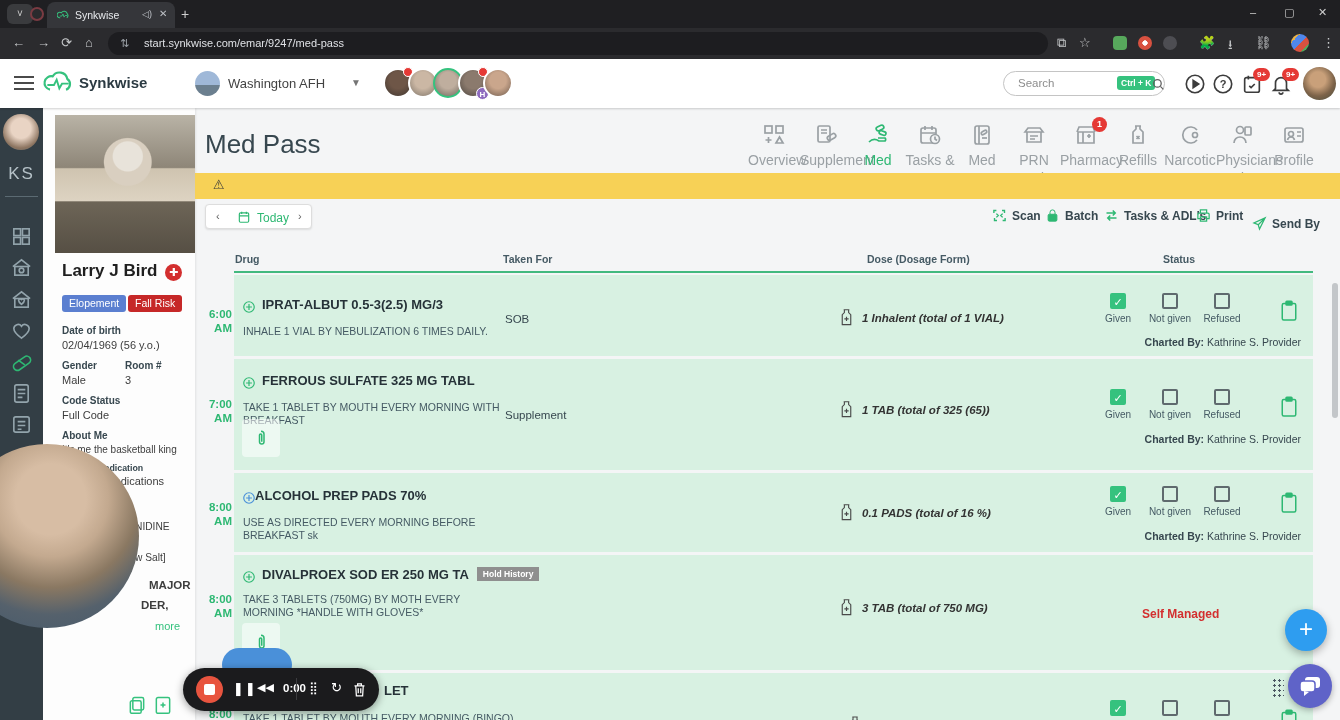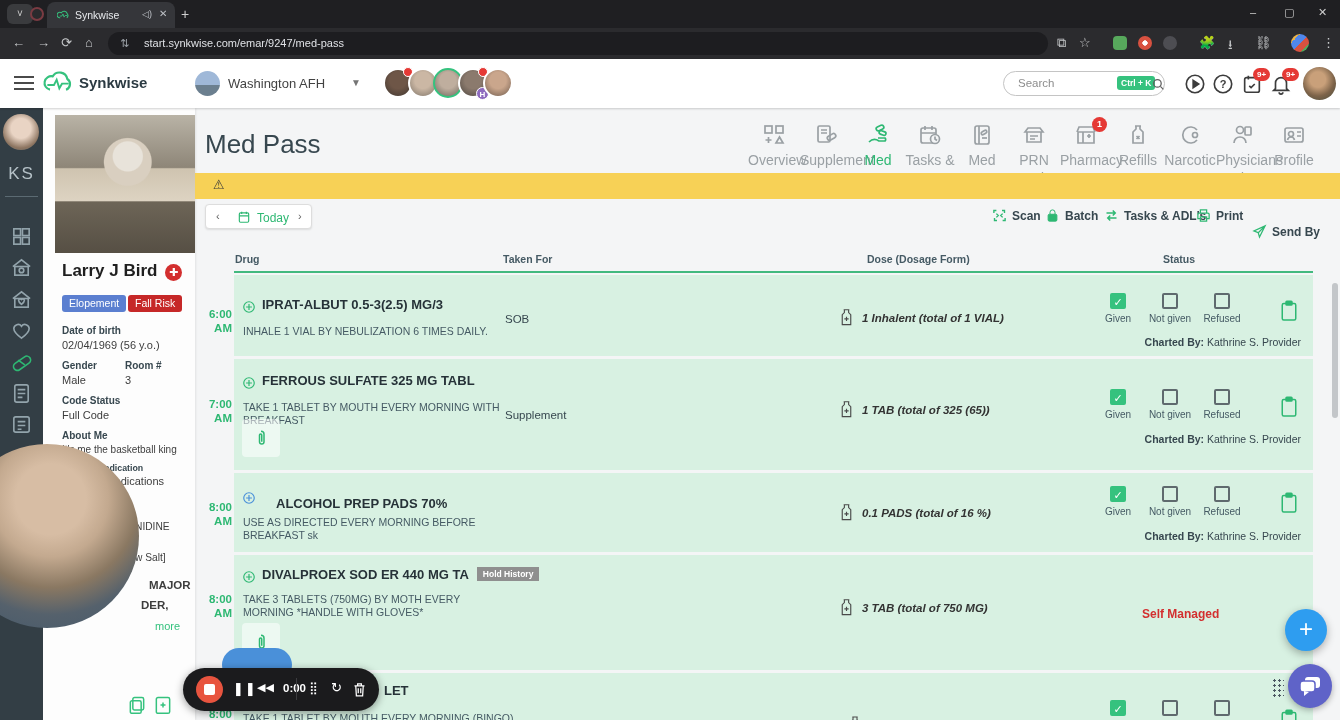--- a/index.html
+++ b/index.html
@@ -394,21 +394,21 @@
         <path d="M4 8h14 M14 4l4 4-4 4 M20 16H6 M10 12l-4 4 4 4"></path>
       </svg>
     <span class="alb">Tasks &amp; ADL's</span>
   </div>
   <div class="act" style="left:1196px; top:208px;">
     <svg class="aic" viewBox="0 0 24 24" fill="none" stroke="currentColor" stroke-width="2">
         <path d="M7 8V3h10v5 M5 8h14a2 2 0 0 1 2 2v7h-4 M7 17H3v-7a2 2 0 0 1 2-2 M7 14h10v7H7z"></path>
       </svg>
     <span class="alb">Print</span>
   </div>
-  <div class="act" style="left:1252px; top:224px;">
+  <div class="act" style="left:1252px; top:216px;">
     <svg class="aic" viewBox="0 0 24 24" fill="none" stroke="currentColor" stroke-width="2">
         <path d="M21 3 3 11l7 3 2 7 9-18z M10 14l11-11"></path>
       </svg>
     <span class="alb">Send By</span>
   </div>
 
   <div class="thead-lbl" style="left:235px;">Drug</div>
   <div class="thead-lbl" style="left:503px;">Taken For</div>
   <div class="thead-lbl" style="left:867px;">Dose (Dosage Form)</div>
   <div class="thead-lbl" style="left:1163px;">Status</div>
@@ -496,21 +496,21 @@
         <rect x="8" y="1" width="8" height="5" rx="1" fill="#2eb873"></rect>
       </svg>
     <div class="charted" style="top:74px;"><b>Charted By:</b> <span>Kathrine S. Provider</span></div>
   </div>
 
   <div class="mrow" style="top:473px; height:79px;">
     <svg class="drug-ic blue" style="left:8px; top:18px;" viewBox="0 0 24 24" fill="none" stroke="currentColor" stroke-width="2">
         <circle cx="12" cy="12" r="9"></circle>
         <path d="M12 7v10 M7 12h10"></path>
       </svg>
-    <div class="drug-nm" style="left:42px; top:15px;margin-top:8px;">ALCOHOL PREP PADS 70%</div>
+    <div class="drug-nm" style="left:21px; top:15px;">ALCOHOL PREP PADS 70%</div>
     <div class="instr" style="left:9px; top:43px;">USE AS DIRECTED EVERY MORNING BEFORE BREAKFAST sk</div>
     <div class="dose" style="top:30px;">
       <svg class="bot" viewBox="0 0 24 26" fill="none" stroke="#4a4a4a" stroke-width="1.6">
           <path d="M8 2h8 M9 2v4l-3 3v14h12V9l-3-3V2"></path>
           <path d="M12 12v6 M9 15h6"></path>
         </svg>
       <span class="dtx">0.1 PADS (total of 16 %)</span>
     </div>
     <div class="ckgrp" style="top:13px;">
       <div class="ck" style="left:0;">
@@ -531,21 +531,21 @@
         <rect x="8" y="1" width="8" height="5" rx="1" fill="#2eb873"></rect>
       </svg>
     <div class="charted" style="top:57px;"><b>Charted By:</b> <span>Kathrine S. Provider</span></div>
   </div>
 
   <div class="mrow" style="top:555px; height:115px;">
     <svg class="drug-ic" style="left:8px; top:15px;" viewBox="0 0 24 24" fill="none" stroke="currentColor" stroke-width="2">
         <circle cx="12" cy="12" r="9"></circle>
         <path d="M12 7v10 M7 12h10"></path>
       </svg>
-    <div class="drug-nm" style="left:28px; top:12px;"><span>DIVALPROEX SOD ER 440 MG TA</span><span class="hold-bdg">Hold History</span></div>
+    <div class="drug-nm" style="left:28px; top:12px;"><span>DIVALPROEX SOD ER 250 MG TA</span><span class="hold-bdg">Hold History</span></div>
     <div class="instr" style="left:9px; top:38px; width:250px;">TAKE 3 TABLETS (750MG) BY MOTH EVERY MORNING *HANDLE WITH GLOVES*</div>
     <div class="chip-att" style="top:68px;">
       <svg viewBox="0 0 24 24" fill="none" stroke="#2eb873" stroke-width="2">
           <path d="M12 3 a4 4 0 0 1 4 4 v10 a3 3 0 0 1 -6 0 V8 a1.5 1.5 0 0 1 3 0 v9"></path>
         </svg>
     </div>
     <div class="dose" style="top:43px;">
       <svg class="bot" viewBox="0 0 24 26" fill="none" stroke="#4a4a4a" stroke-width="1.6">
           <path d="M8 2h8 M9 2v4l-3 3v14h12V9l-3-3V2"></path>
           <path d="M12 12v6 M9 15h6"></path>

